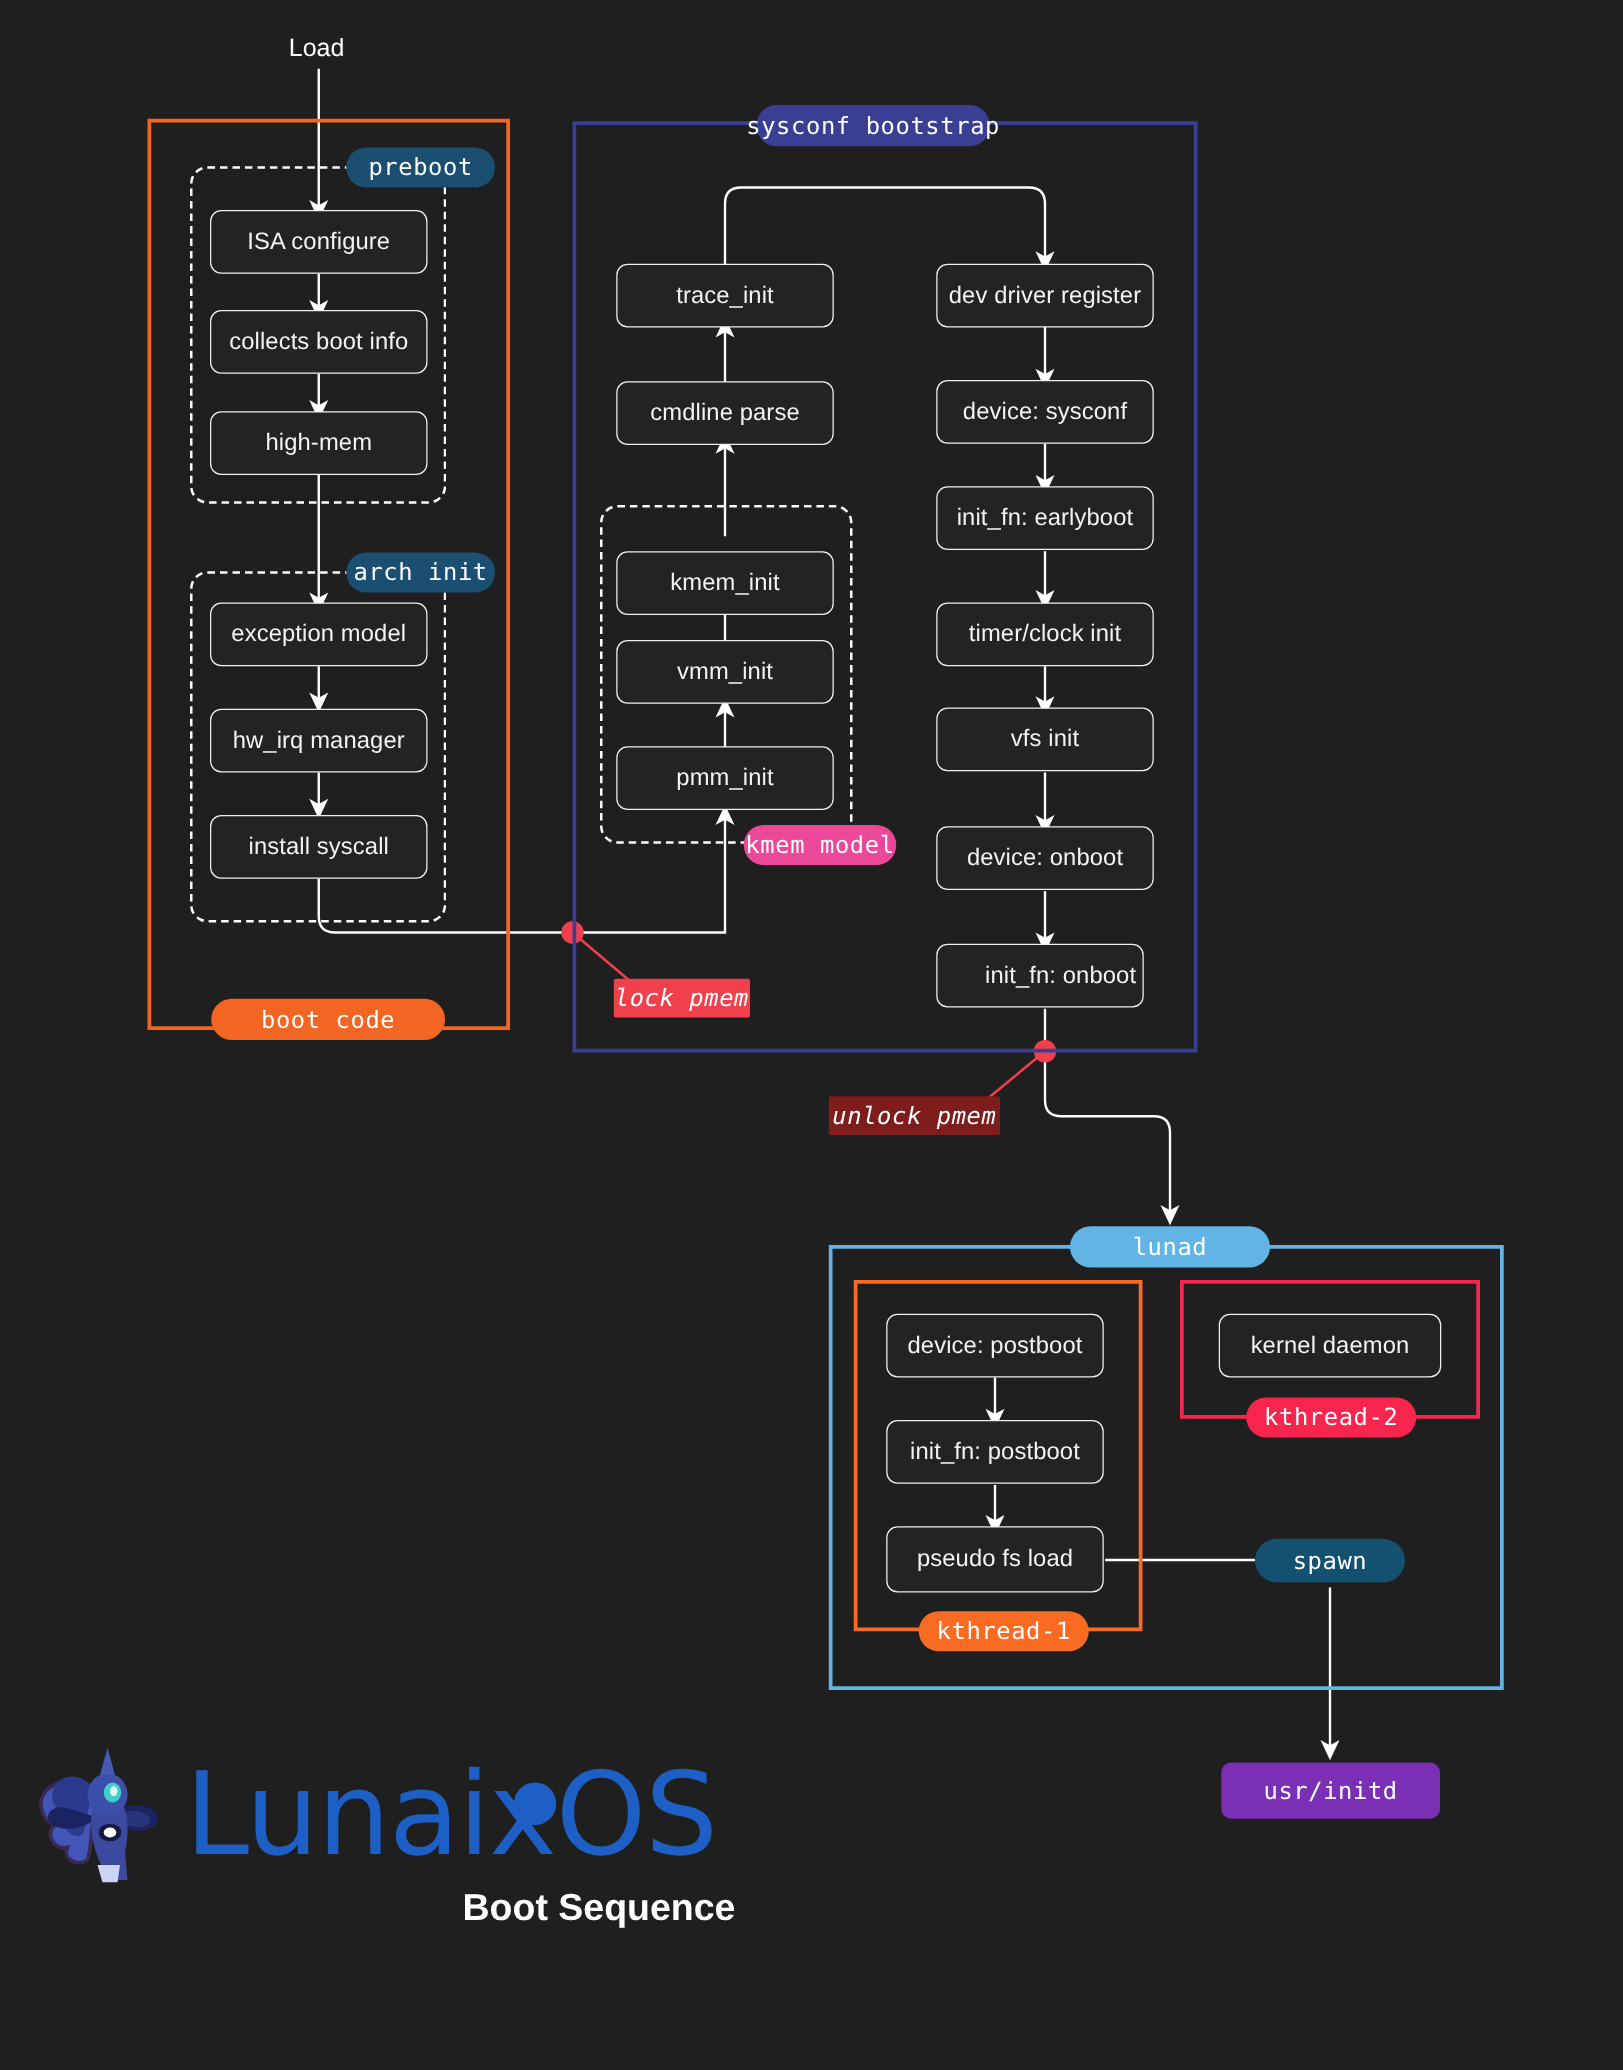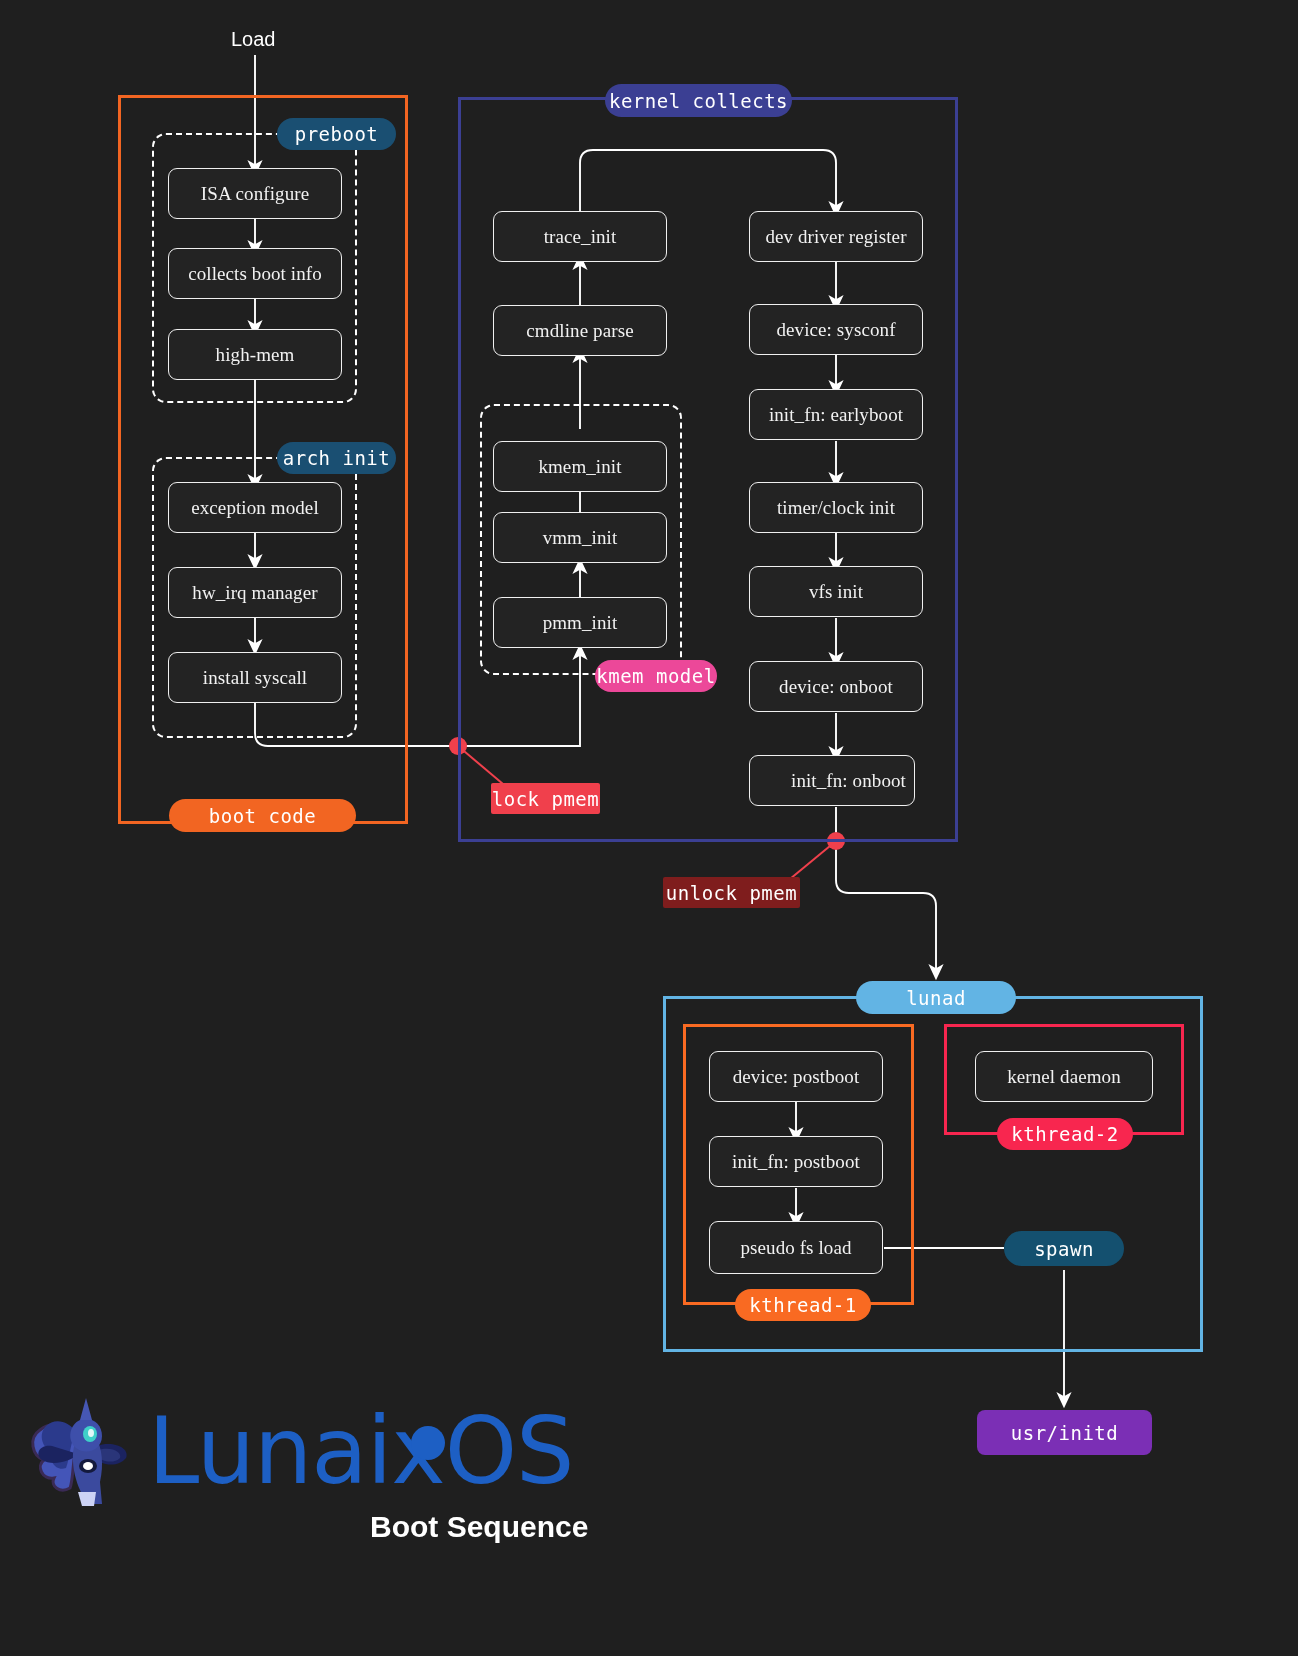--- a/index.html
+++ b/index.html
@@ -16,41 +16,40 @@
     position:absolute;
     box-sizing:border-box;
     border:1.6px solid #f0f0f0;
     border-radius:9px;
     background:#232323;
     color:#f2f2f2;
     font-size:19px;
     display:flex;align-items:center;justify-content:center;
     white-space:nowrap;
     letter-spacing:.1px;
-    font-family:Liberation Serif, serif;
   }
 
   
   .frame{position:absolute;box-sizing:border-box;background:transparent;}
   .frame.solid{border-width:3px;border-style:solid;}
   .frame.dashed{border:2px dashed #ffffff;border-radius:14px;}
 
   
   .badge{
     position:absolute;
     box-sizing:border-box;
     font-family:"DejaVu Sans Mono","Liberation Mono",monospace;
     font-size:19px;
     display:flex;align-items:center;justify-content:center;
     white-space:nowrap;
     letter-spacing:.5px;
     color:#ffffff;
   }
   .badge.pill{border-radius:999px;}
-  .badge.rect{border-radius:2px;}
+  .badge.rect{border-radius:2px;font-style:italic;}
 
   .plaintext{
     position:absolute;
     font-size:20px;color:#ffffff;white-space:nowrap;
   }
 
   
   .logo-wrap{position:absolute;}
   .logo-text{
     position:absolute;
@@ -167,21 +166,21 @@
 
   <div class="node" style="left:709px;top:1051px;width:174px;height:51px;">device: postboot</div>
   <div class="node" style="left:709px;top:1136px;width:174px;height:51px;">init_fn: postboot</div>
   <div class="node" style="left:709px;top:1221px;width:174px;height:53px;">pseudo fs load</div>
 
   <div class="node" style="left:975px;top:1051px;width:178px;height:51px;">kernel daemon</div>
 
   <div class="badge pill" style="left:277px;top:118px;width:119px;height:32px;background:#1a4f72;">preboot</div>
   <div class="badge pill" style="left:277px;top:442px;width:119px;height:32px;background:#1a4f72;">arch init</div>
   <div class="badge pill" style="left:595px;top:660px;width:122px;height:32px;background:#ec4899;">kmem model</div>
-  <div class="badge pill" style="left:605px;top:84px;width:187px;height:33px;background:#3b3f93;">kernel collects</div>
+  <div class="badge pill" style="left:605px;top:84px;width:187px;height:33px;background:#3b3f93;">sysconf bootstrap</div>
   <div class="badge pill" style="left:169px;top:799px;width:187px;height:33px;background:#f26522;">boot code</div>
   <div class="badge pill" style="left:856px;top:981px;width:160px;height:33px;background:#62b4e4;">lunad</div>
   <div class="badge pill" style="left:735px;top:1289px;width:136px;height:32px;background:#f96a22;">kthread-1</div>
   <div class="badge pill" style="left:997px;top:1118px;width:136px;height:32px;background:#f8264f;">kthread-2</div>
   <div class="badge pill" style="left:1004px;top:1231px;width:120px;height:35px;background:#14506f;">spawn</div>
 
   <div class="badge rect" style="left:491px;top:783px;width:109px;height:31px;background:#f0404c;">lock pmem</div>
   <div class="badge rect" style="left:663px;top:877px;width:137px;height:31px;background:#7f1d1d;">unlock pmem</div>
 
   <div class="badge" style="left:977px;top:1410px;width:175px;height:45px;background:#7b2fb5;border-radius:8px;">usr/initd</div>

